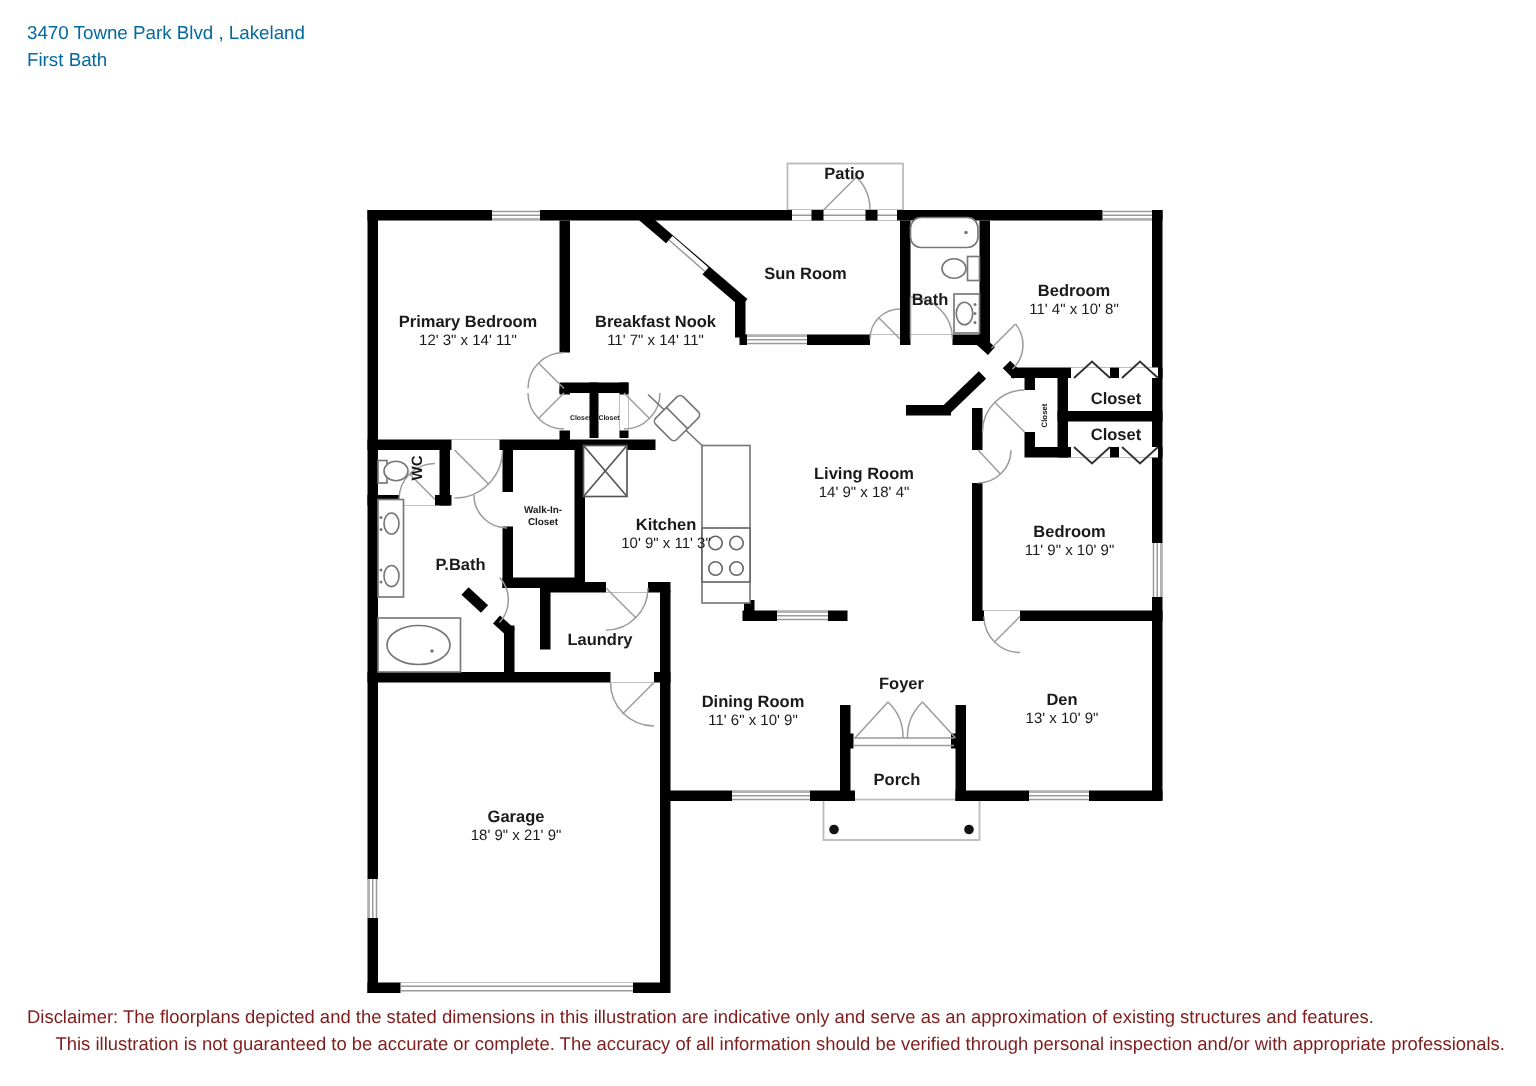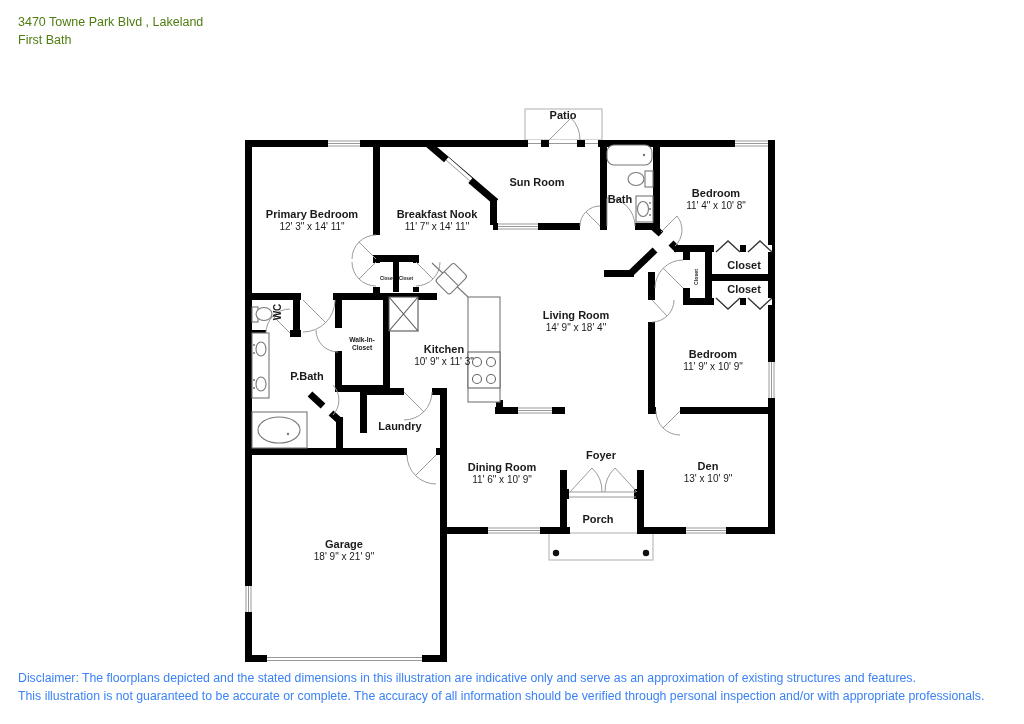--- a/index.html
+++ b/index.html
@@ -1,21 +1,21 @@
 <!DOCTYPE html>
 <html><head>
 <meta charset="utf-8">
 <style>
   html,body{margin:0;padding:0;background:#ffffff;}
   body{width:1024px;height:724px;position:relative;overflow:hidden;
        font-family:"Liberation Sans", sans-serif;color:#2b2b2b;}
-  .hdr{position:absolute;left:18px;font-size:12.5px;color:#4d7c0f;white-space:pre;}
+  .hdr{position:absolute;left:18px;font-size:12.5px;color:#0369a1;white-space:pre;}
   #addr{top:15px;} #floor{top:33px;}
-  .disc{position:absolute;left:18px;font-size:12.3px;color:#3b82f6;white-space:nowrap;}
-  #disc1{top:671px;} #disc2{top:689px;}
+  .disc{position:absolute;left:18px;font-size:12.3px;color:#7f1d1d;white-space:nowrap;}
+  #disc1{top:671px;} #disc2{top:689px;margin-left:19px;}
   svg{position:absolute;left:0;top:0;}
   svg text{fill:#1a1a1a;}
   .rname{font-size:11px;font-weight:bold;text-anchor:middle;}
   .rdims{font-size:10px;text-anchor:middle;}
   .tiny{font-size:4.6px;font-weight:bold;text-anchor:middle;}
   .small{font-size:6.6px;font-weight:bold;text-anchor:middle;}
   .vert{font-size:10px;font-weight:bold;text-anchor:middle;}
   .vtiny{font-size:5.2px;font-weight:bold;text-anchor:middle;}
 </style>
 </head>

